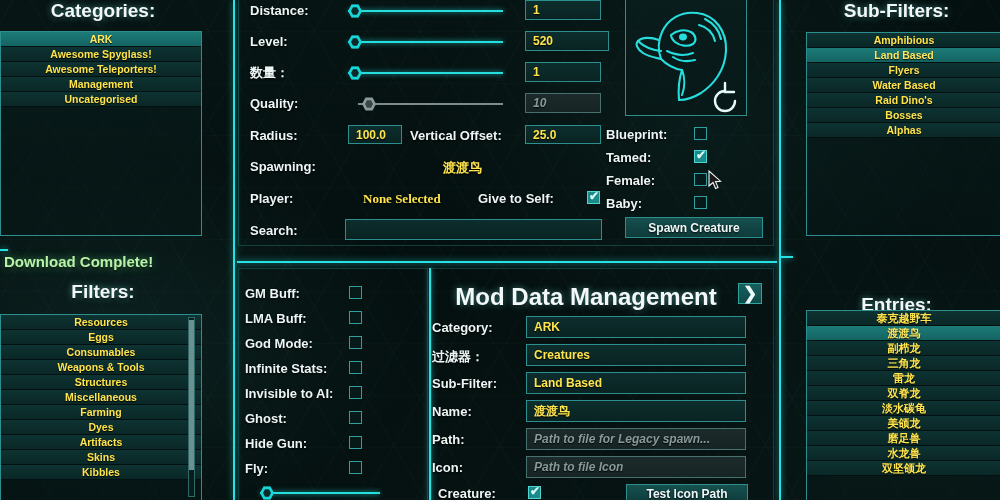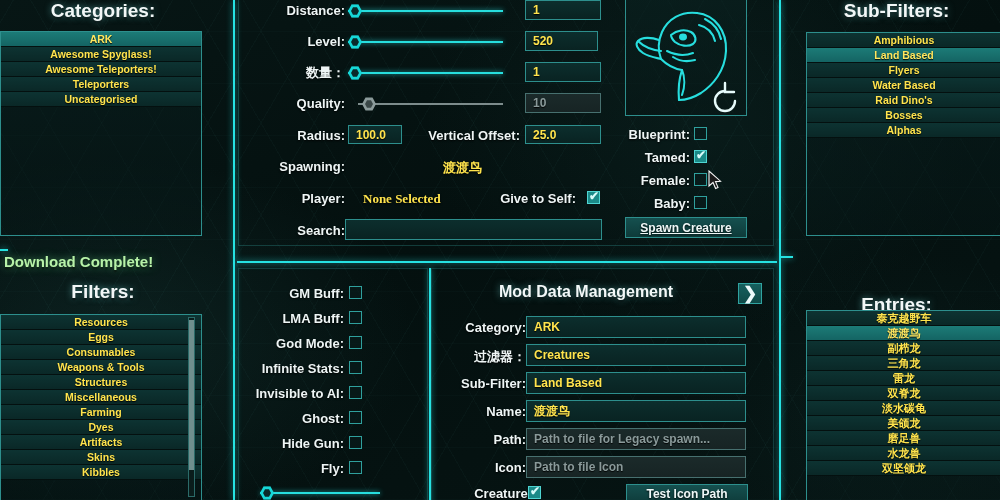--- a/index.html
+++ b/index.html
@@ -69,40 +69,40 @@
     background:#0a1d1c; border:1px solid #2b6b69;
   }
   .scrollthumb { position:absolute; left:0; width:100%; background:#6f8f8e; }
 
   
   .lbl {
     position:absolute;
     font-size:13px; font-weight:bold;
     color:#eef5f5;
     text-shadow:0 1px 2px rgba(0,0,0,0.95);
-    white-space:nowrap; text-align:right;
+    white-space:nowrap; 
   }
   .val-yellow {
     position:absolute; font-size:13px; font-weight:bold;
     color:#ffe44d; text-shadow:0 1px 2px rgba(0,0,0,0.95);
     white-space:nowrap;
   }
 
   .field {
     position:absolute;
     border:1px solid #2d8f8d;
     background: linear-gradient(180deg, #0c2e2d, #092322);
     color:#ffe44d;
     font-size:12px; font-weight:bold;
     display:flex; align-items:center;
     padding-left:7px;
     text-shadow:0 1px 1px rgba(0,0,0,0.9);
     white-space:nowrap; overflow:hidden;
   }
-  .field.dim { color:#8a9a9a; background:linear-gradient(180deg,#1b2a2a,#172424); border-color:#47706f; }
+  .field.dim { color:#8a9a9a; background:linear-gradient(180deg,#1b2a2a,#172424); border-color:#47706f;font-style:italic; }
   .field.empty { color:transparent; }
 
   
   .slider { position:absolute; height:14px; }
   .slider .track {
     position:absolute; top:6px; left:0; height:2px; width:100%;
     background:#27dede; box-shadow:0 0 5px rgba(39,222,222,0.8);
   }
   .slider.off .track { background:#7d8c8c; box-shadow:none; }
   .slider .knob {
@@ -142,21 +142,21 @@
   }
 
   
   #preview-box {
     position:absolute;
     border:1px solid #2d8f8d;
     background: linear-gradient(180deg, rgba(10,34,33,0.55), rgba(6,22,21,0.5));
   }
   #mdm-title {
     position:absolute;
-    font-size:16px; font-weight:bold; color:#f3f8f8;
+    font-size:24px; font-weight:bold; color:#f3f8f8;
     text-shadow:0 0 7px rgba(120,230,230,0.5), 0 2px 2px rgba(0,0,0,0.9);
     white-space:nowrap;
   }
   #mdm-next {
     position:absolute;
     background:linear-gradient(180deg,#16605e,#0f4a48);
     border:1px solid #2fa3a0;
     display:flex; align-items:center; justify-content:center;
     color:#ecfafa; font-size:17px; font-weight:bold;
   }
@@ -178,21 +178,21 @@
   <div class="cyan-line" style="left:429px; top:268px; width:2px; height:238px;"></div>
   <div style="position:absolute;left:431px;top:268px;width:343px;height:238px;border:1px solid rgba(45,143,141,0.30);"></div>
 
   <div class="heading" style="left:0; top:0; width:206px; text-align:center;">Categories:</div>
 
   <div class="listbox" style="left:0; top:31px; width:202px; height:205px;">
     <div id="categories-list">
         <div class="listrow sel">ARK</div>
         <div class="listrow">Awesome Spyglass!</div>
         <div class="listrow">Awesome Teleporters!</div>
-        <div class="listrow">Teleporters</div>
+        <div class="listrow">Management</div>
         <div class="listrow">Uncategorised</div>
       </div>
   </div>
 
   <div class="notice" style="left:4px; top:253px;">Download Complete!</div>
 
   <div class="heading" style="left:0; top:281px; width:206px; text-align:center;">Filters:</div>
 
   <div class="listbox" style="left:0; top:314px; width:202px; height:194px;">
     <div id="filters-list">
@@ -218,21 +218,21 @@
     <div class="track"></div>
     <div class="knob" style="left:0px;"></div>
   </div>
   <div class="field" style="left:525px; top:0px; width:76px; height:20px;">1</div>
 
   <div class="lbl" style="left:250px; top:34px; width:95px;">Level:</div>
   <div class="slider" style="left:348px; top:35px; width:155px;">
     <div class="track"></div>
     <div class="knob" style="left:0px;"></div>
   </div>
-  <div class="field" style="left:525px; top:31px; width:73px; height:20px;">520</div>
+  <div class="field" style="left:525px; top:31px; width:84px; height:20px;">520</div>
 
   <div class="lbl" style="left:250px; top:64px; width:95px;">数量：</div>
   <div class="slider" style="left:348px; top:66px; width:155px;">
     <div class="track"></div>
     <div class="knob" style="left:0px;"></div>
   </div>
   <div class="field" style="left:525px; top:62px; width:76px; height:20px;">1</div>
 
   <div class="lbl" style="left:250px; top:96px; width:95px;">Quality:</div>
   <div class="slider off" style="left:358px; top:97px; width:145px;">
@@ -283,21 +283,21 @@
   <div id="preview-options">
       <div class="lbl" style="left: 606px; top: 127px; width: 84px;">Blueprint:</div>
       <div class="cbox" style="left: 694px; top: 127px;"></div>
       <div class="lbl" style="left: 606px; top: 150px; width: 84px;">Tamed:</div>
       <div class="cbox on" style="left: 694px; top: 150px;"></div>
       <div class="lbl" style="left: 606px; top: 173px; width: 84px;">Female:</div>
       <div class="cbox" style="left: 694px; top: 173px;"></div>
       <div class="lbl" style="left: 606px; top: 196px; width: 84px;">Baby:</div>
       <div class="cbox" style="left: 694px; top: 196px;"></div>
     </div>
-  <div class="btn" style="left:625px; top:217px; width:122px; height:21px;text-decoration:underline;">Spawn Creature</div>
+  <div class="btn" style="left:625px; top:217px; width:138px; height:21px;">Spawn Creature</div>
 
   <div class="heading" style="left:793px; top:0; width:207px; text-align:center;">Sub-Filters:</div>
   <div class="listbox" style="left:806px; top:32px; width:196px; height:204px;">
     <div id="subfilters-list">
         <div class="listrow">Amphibious</div>
         <div class="listrow sel">Land Based</div>
         <div class="listrow">Flyers</div>
         <div class="listrow">Water Based</div>
         <div class="listrow">Raid Dino's</div>
         <div class="listrow">Bosses</div>

